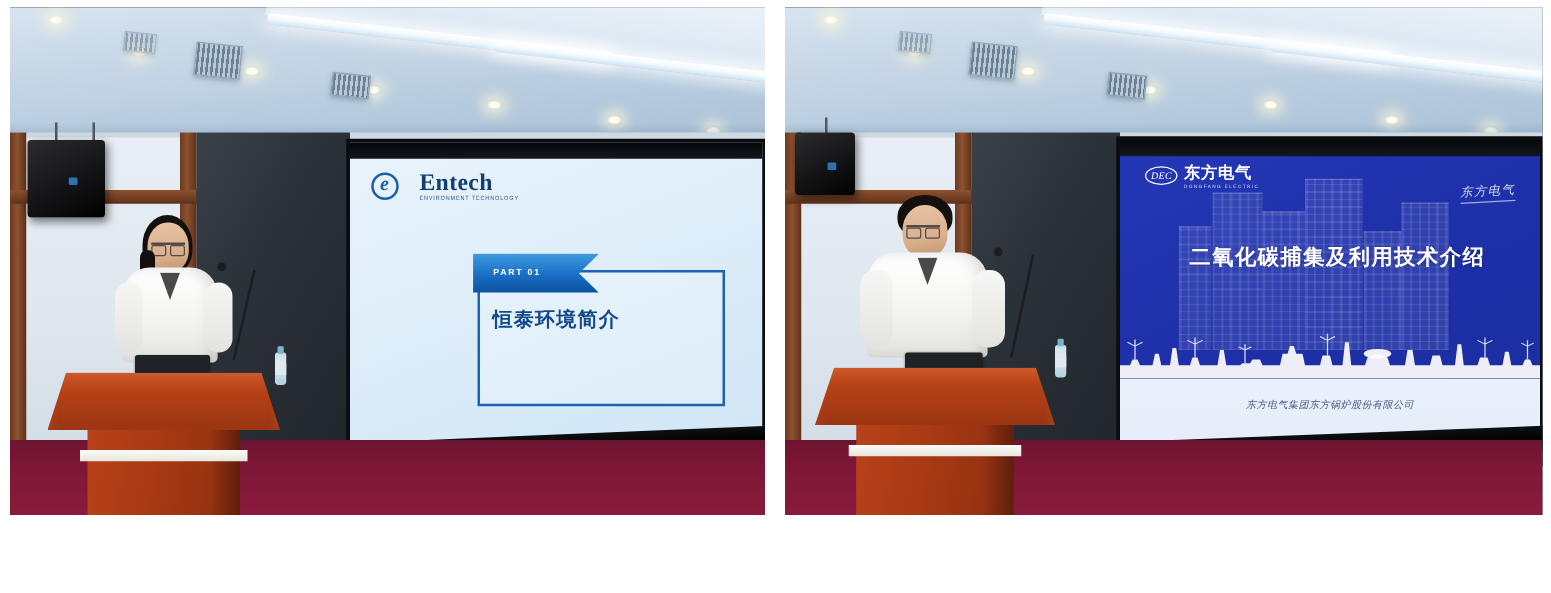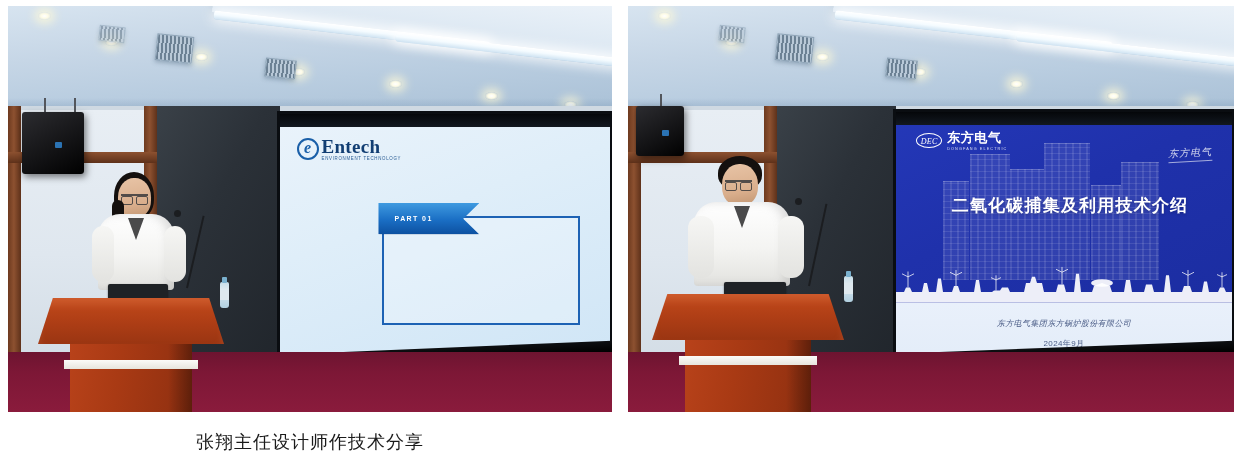--- a/index.html
+++ b/index.html
@@ -196,21 +196,21 @@
     position: absolute; left: 0; top: 9px; width: 100%; height: 9px; background: #e9f4fa;
   }
 
   
   .slide1 {
     position: absolute; inset: 0;
     background: linear-gradient(160deg,#eaf3fb 0%,#dfeef9 40%,#cfe5f6 100%);
   }
   .entech-logo {
     position: absolute; left: 5%; top: 9%;
-    display: flex; align-items: center; gap: 3px;
+    display: flex; align-items: center; gap: 17px;
   }
   .entech-mark {
     width: 22px; height: 22px; border-radius: 50%;
     border: 2px solid #1a5fa8;
     position: relative; flex: none;
   }
   .entech-mark:after {
     content: "e"; position: absolute; left: 50%; top: 50%;
     transform: translate(-50%,-54%);
     font-family: "Liberation Serif", serif; font-style: italic;
@@ -357,20 +357,21 @@
               <div class="entech-words">
                 <div class="entech-name">Entech</div>
                 <div class="entech-sub">ENVIRONMENT TECHNOLOGY</div>
               </div>
             </div>
             <div class="part-box">
               <div class="part-ribbon">
                 <span>PART 01</span>
               </div>
             </div>
+            <div class="slide1-title">恒泰环境简介</div>
           </div>
           <div class="screen-top-bezel"></div>
         </div>
 
         <div class="stage-edge" style="top:360px; transform:rotate(-2.4deg); width:112%;">
           <div class="glint"></div>
         </div>
         <div class="floor"></div>
 
         <div class="presenter" style="left:76px; top:168px; width:120px; height:140px;">
@@ -394,21 +395,20 @@
 
         <div class="podium" style="left:30px; top:292px; width:186px; height:114px;">
           <div class="podium-top"></div>
           <div class="podium-body" style="left:17%; top:46px; width:66%; height:68px;">
             <div class="podium-shadow"></div>
           </div>
           <div class="podium-stripe" style="left:14%; top:62px;"></div>
         </div>
 
       </div>
-      <div class="caption">张翔主任设计师作技术分享</div>
     </div>
 
     <div class="figure fig-right">
       <div class="photo">
 
         <div class="ceiling">
           <div class="ceiling-slab"></div>
           <div class="strip-light l1"></div>
           <div class="strip-light l2"></div>
           <div class="downlight" style="left:5%;  top:6px;"></div>
@@ -467,21 +467,20 @@
                   <path d="M166,36 L166,20 M166,20 l-6,-4 M166,20 l6,-4 M166,20 l0,-7"></path>
                   <path d="M292,38 L292,24 M292,24 l-6,-4 M292,24 l6,-4 M292,24 l0,-7"></path>
                   <path d="M326,40 L326,26 M326,26 l-5,-3 M326,26 l5,-3 M326,26 l0,-6"></path>
                 </g>
                 <ellipse cx="206" cy="34" rx="11" ry="5" fill="#ffffff" fill-opacity="0.92"></ellipse>
               </svg>
             </div>
 
             <div class="slide2-lower">
               <div class="slide2-org">东方电气集团东方锅炉股份有限公司</div>
-              <div class="slide2-date">2024年9月</div>
             </div>
           </div>
           <div class="screen-top-bezel"></div>
         </div>
 
         <div class="stage-edge" style="top:358px; transform:rotate(-2.2deg); width:112%;">
           <div class="glint"></div>
         </div>
         <div class="floor"></div>
 

